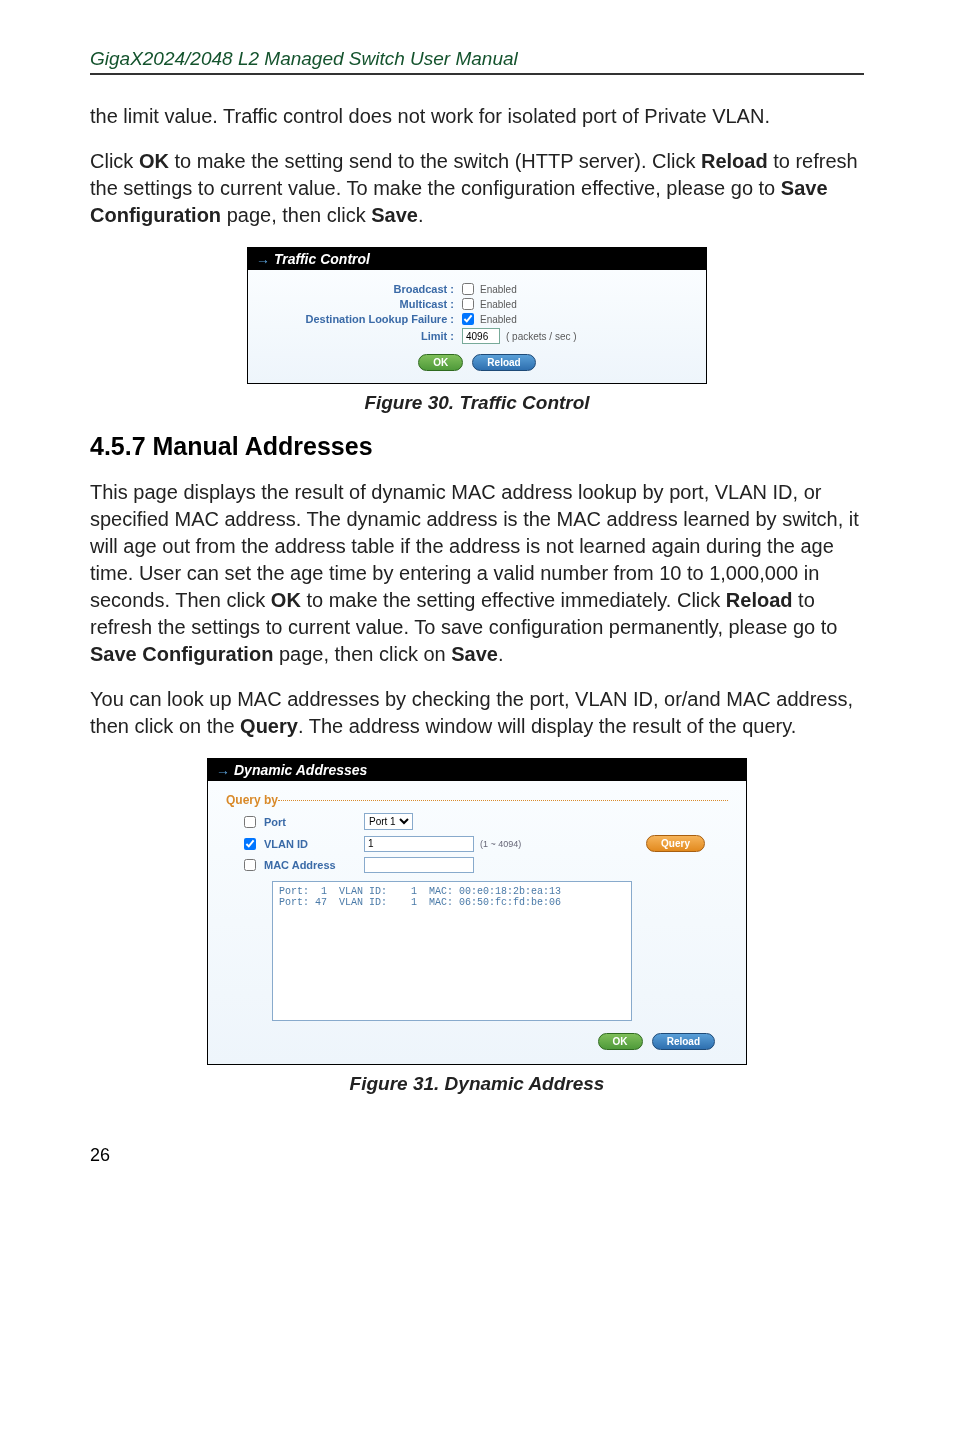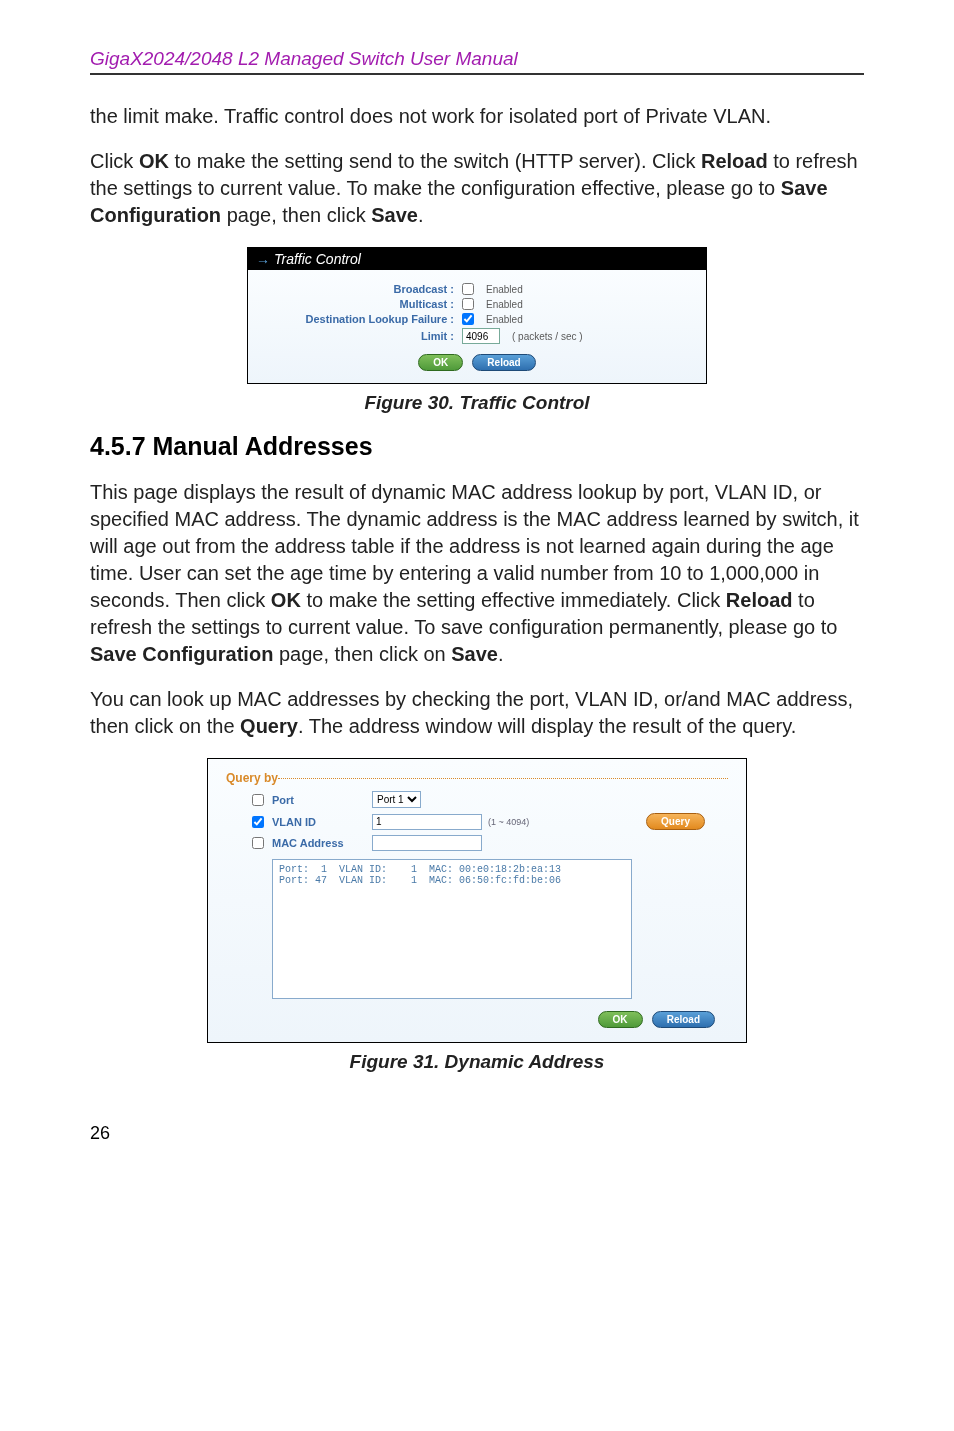--- a/index.html
+++ b/index.html
@@ -7,21 +7,21 @@
     font-family: Arial, Helvetica, sans-serif;
     background: #fff;
     width: 954px;
     margin: 0 auto;
     padding: 48px 90px 40px 90px;
     color: #000;
   }
   .header-line {
     font-style: italic;
     font-size: 19px;
-    color: #a21caf;
+    color: #14532d;
     border-bottom: 2px solid #333;
     padding-bottom: 3px;
     margin-bottom: 28px;
   }
   .para {
     font-size: 20px;
     line-height: 1.35;
     margin-bottom: 18px;
     color: #222;
   }
@@ -51,21 +51,21 @@
   .tc-panel {
     width: 460px;
     margin: 0 auto;
     border: 1px solid #000;
     background: #fff;
     text-align: left;
   }
   .tc-title {
     background: #000;
     color: #fff;
-    font-weight: normal;
+    font-weight: bold;
     font-style: italic;
     font-size: 14px;
     padding: 3px 8px;
   }
   .tc-inner {
     background: linear-gradient(#fafdff, #eef5fb);
     padding: 10px 14px 12px 14px;
     font-size: 11px;
   }
   .tc-row {
@@ -77,21 +77,21 @@
     width: 200px;
     text-align: right;
     color: #3a6aa7;
     font-weight: bold;
     font-size: 11px;
     padding-right: 8px;
   }
   .tc-val {
     display: flex;
     align-items: center;
-    gap: 12px;
+    gap: 6px;
     font-size: 10px;
     color: #5a5a5a;
   }
   .tc-val input[type="checkbox"] {
     width: 12px; height: 12px;
   }
   .tc-num {
     width: 38px;
     height: 16px;
     font-size: 10px;
@@ -146,21 +146,21 @@
     margin-bottom: 6px;
   }
   .legend .dots {
     flex: 1;
     border-bottom: 1px dotted #d98a2a;
     height: 1px;
   }
   .da-row {
     display: flex;
     align-items: center;
-    margin: 5px 0 5px 26px;
+    margin: 5px 0 5px 18px;
   }
   .da-check { width: 12px; height: 12px; margin-right: 8px; }
   .da-lbl {
     width: 100px;
     color: #3a6aa7;
     font-weight: bold;
     font-size: 11px;
   }
   .da-field {
     width: 110px;
@@ -222,21 +222,21 @@
   .query-btn-cell {
     margin-left: auto;
     padding-right: 20px;
   }
 </style>
 </head>
 <body>
 
 <div class="header-line">GigaX2024/2048 L2 Managed Switch User Manual</div>
 
-<p class="para">the limit make. Traffic control does not work for isolated port of Private VLAN.</p>
+<p class="para">the limit value. Traffic control does not work for isolated port of Private VLAN.</p>
 
 <p class="para">
   <span>Click </span><span class="bold">OK</span><span> to make the setting send to the switch (HTTP server). Click </span><span class="bold">Reload</span><span> to refresh the settings to current value. To make the configuration effective, please go to </span><span class="bold">Save Configuration</span><span> page, then click </span><span class="bold">Save</span><span>.</span>
 </p>
 
 <div class="figure-wrap">
   <div class="tc-panel">
     <div class="tc-title">
       <span style="color:#5aa0d8;margin-right:4px">→</span><span>Traffic Control</span>
     </div>
@@ -283,20 +283,23 @@
 <p class="para">
   <span>This page displays the result of dynamic MAC address lookup by port, VLAN ID, or specified MAC address. The dynamic address is the MAC address learned by switch, it will age out from the address table if the address is not learned again during the age time. User can set the age time by entering a valid number from 10 to 1,000,000 in seconds. Then click </span><span class="bold">OK</span><span> to make the setting effective immediately. Click </span><span class="bold">Reload</span><span> to refresh the settings to current value. To save configuration permanently, please go to </span><span class="bold">Save Configuration</span><span> page, then click on </span><span class="bold">Save</span><span>.</span>
 </p>
 
 <p class="para">
   <span>You can look up MAC addresses by checking the port, VLAN ID, or/and MAC address, then click on the </span><span class="bold">Query</span><span>. The address window will display the result of the query.</span>
 </p>
 
 <div class="figure-wrap">
   <div class="da-panel">
+    <div class="da-title">
+      <span style="color:#5aa0d8;margin-right:4px">→</span><span>Dynamic Addresses</span>
+    </div>
     <div class="da-inner">
 
       <div class="legend">
         <span>Query by</span>
         <span class="dots"></span>
       </div>
 
       <div class="da-row">
         <input type="checkbox" class="da-check" style="">
         <span class="da-lbl">Port</span>

